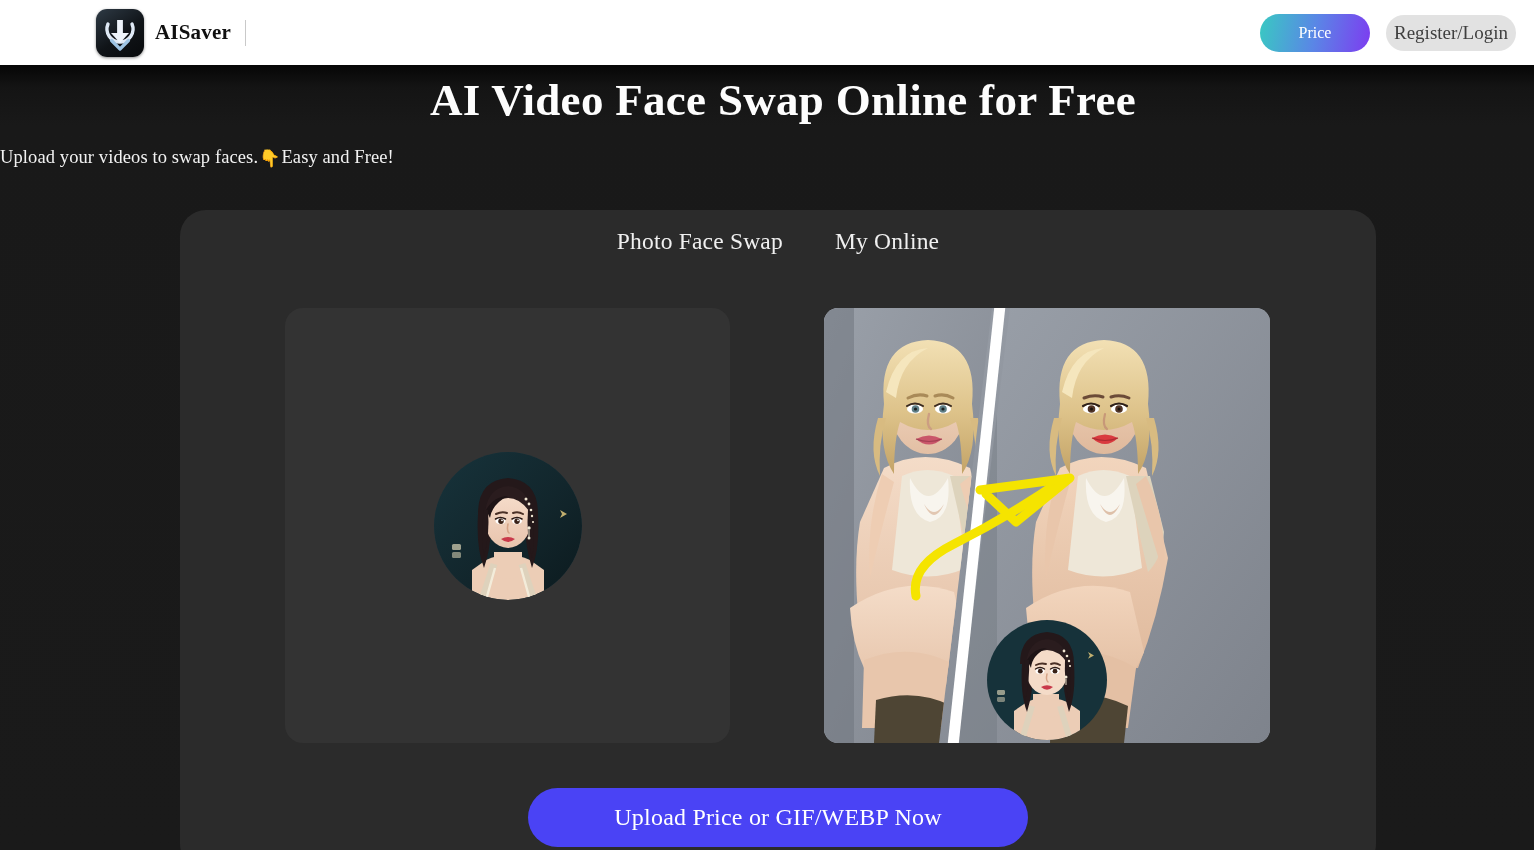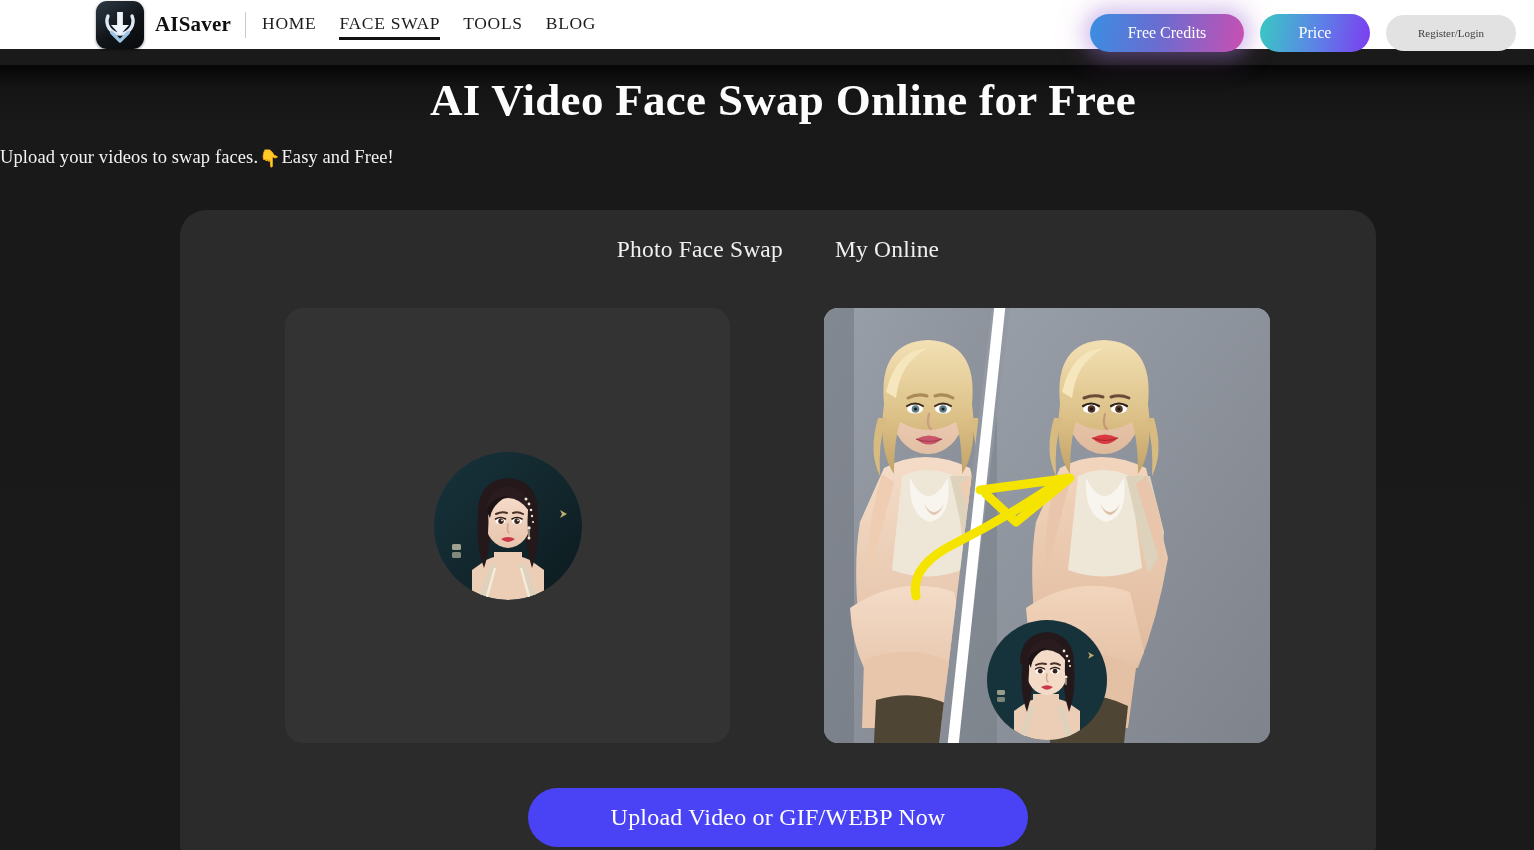--- a/index.html
+++ b/index.html
@@ -22,21 +22,21 @@
     height: 850px;
     background: #1a1a1a;
     overflow: hidden;
   }
 
   
   .header {
     position: absolute;
     top: 0; left: 0;
     width: 1534px;
-    height: 49px;
+    height: 65px;
     background: #ffffff;
     display: flex;
     align-items: center;
     z-index: 20;
   }
 
   .brand {
     display: flex;
     align-items: center;
     margin-left: 96px;
@@ -130,21 +130,21 @@
     height: 38px;
     color: #ffffff;
     background: linear-gradient(100deg, #39c9c2 0%, #5a86e6 50%, #7d3cf0 100%);
   }
 
   .pill-register {
     width: 130px;
     height: 36px;
     color: #3f3f3f;
     background: #e2e2e2;
-    font-size: 11px;
+    font-size: 19px;
   }
 
   
   .page-bg {
     position: absolute;
     top: 65px; left: 0;
     width: 1534px;
     height: 785px;
     background:
       linear-gradient(180deg, #060606 0%, #141414 22px, #191919 60px, #1a1a1a 100%);
@@ -186,21 +186,21 @@
     left: 180px;
     top: 210px;
     width: 1196px;
     height: 660px;
     background: #2b2b2b;
     border-radius: 26px;
   }
 
   .tabs {
     position: absolute;
-    top: 26px;
+    top: 18px;
     left: 0;
     width: 1196px;
     display: flex;
     justify-content: center;
     align-items: flex-end;
     gap: 44px;
   }
 
   .tab {
     font-size: 23.5px;
@@ -296,29 +296,22 @@
           <rect x="21.1" y="11" width="5.8" height="15.5" fill="#eef4fb"></rect>
           <path d="M15 24 L24 34 L33 24 Z" fill="#eef4fb"></path>
           <path d="M15.5 31.5 L24 40 L32.5 31.5" fill="none" stroke="#9ec4e4" stroke-width="3.2" stroke-linejoin="round" stroke-linecap="round"></path>
         </svg>
       </div>
       <span class="brand-name">AISaver</span>
     </div>
 
     <div class="brand-divider"></div>
 
-    <nav class="nav">
-      <span class="nav-item">HOME</span>
-      <span class="nav-item active">FACE SWAP</span>
-      <span class="nav-item">TOOLS</span>
-      <span class="nav-item">BLOG</span>
-    </nav>
 
     <div class="header-right">
-      <button class="pill pill-credits">Free Credits</button>
       <button class="pill pill-price">Price</button>
       <button class="pill pill-register">Register/Login</button>
     </div>
   </div>
 
   <div class="page-bg"></div>
 
   <h1 class="hero-title">AI Video Face Swap Online for Free</h1>
 
   <div class="hero-sub">
@@ -562,17 +555,17 @@
             <path d="M242 371 v6" stroke="#e6dcc4" stroke-width="1"></path>
             <rect x="173" y="382" width="8" height="5" rx="1.4" fill="#cfc9ae" opacity=".7"></rect>
             <rect x="173" y="389" width="8" height="5" rx="1.4" fill="#cfc9ae" opacity=".55"></rect>
             <path d="M264 344 l6 3.4 l-6 3.4 l1.8 -3.4 Z" fill="#e0c77a" opacity=".85"></path>
           </g>
         </g>
       </svg>
     </div>
 
     <div class="cta-wrap">
-      <button class="cta-button">Upload Video or GIF/WEBP Now</button>
+      <button class="cta-button">Upload Price or GIF/WEBP Now</button>
     </div>
 
   </div>
 </div>
 
 </body></html>

